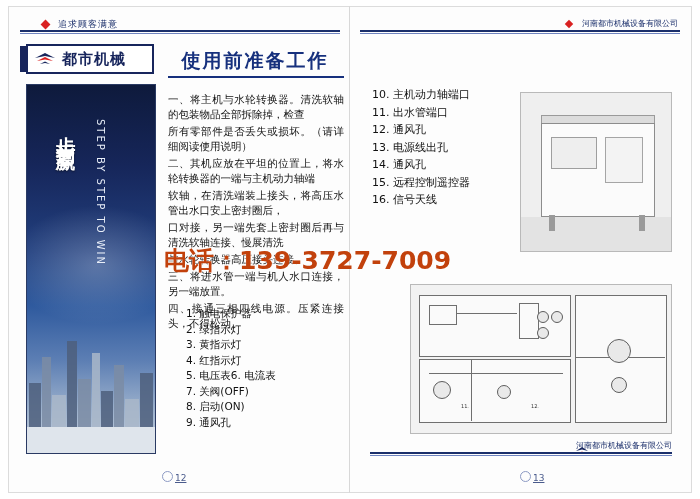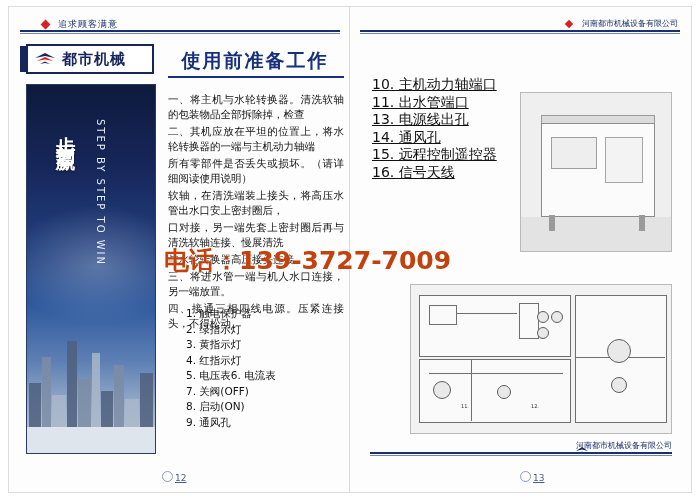--- a/index.html
+++ b/index.html
@@ -290,26 +290,25 @@
     color: #c2410c;
     white-space: nowrap;
     letter-spacing: 0px;
     text-shadow: 0 0 2px rgba(255,255,255,0.9);
   }
 
   
   .rlist {
     position: absolute;
     left: 372px;
-    top: 76px;
+    top: 86px;
     width: 160px;
-    font-size: 14px;
+    font-size: 11px;
     line-height: 17.5px;
     color: #111111;
-    text-decoration: underline;
   }
   .rlist div { white-space: nowrap; }
 
   
   .photo1 {
     position: absolute;
     left: 520px;
     top: 92px;
     width: 152px;
     height: 160px;
@@ -502,22 +501,22 @@
       <div class="bld light" style="left:98px; width:14px; height:54px;"></div>
       <div class="bld dark" style="left:113px;width:13px; height:80px;"></div>
       <div class="ground"></div>
     </div>
     <div class="vtext vtext-cn">步步为赢</div>
     <div class="vtext vtext-en">STEP BY STEP TO WIN</div>
   </div>
 
   <div class="body-col">
     <p>一、将主机与水轮转换器。清洗软轴的包装物品全部拆除掉，检查</p>
+    <p>所有零部件是否丢失或损坏。（请详细阅读使用说明）</p>
     <p>二、其机应放在平坦的位置上，将水轮转换器的一端与主机动力轴端</p>
-    <p>所有零部件是否丢失或损坏。（请详细阅读使用说明）</p>
     <p>软轴，在清洗端装上接头，将高压水管出水口安上密封圈后，</p>
     <p>口对接，另一端先套上密封圈后再与清洗软轴连接、慢展清洗</p>
     <p>与水轮转换器高压接头连接。</p>
     <p>三、将进水管一端与机人水口连接，另一端放置。</p>
     <p>四、接通三相四线电源。压紧连接头，不得松动。</p>
   </div>
 
   <div class="phone">电话：139-3727-7009</div>
 
   <div class="num-list">
@@ -527,20 +526,21 @@
     <div>4.  红指示灯</div>
     <div>5.  电压表6.  电流表</div>
     <div>7.  关阀(OFF)</div>
     <div>8.  启动(ON)</div>
     <div>9.  通风孔</div>
   </div>
 
   <div class="rlist">
     <div>10.  主机动力轴端口</div>
     <div>11.  出水管端口</div>
+    <div>12.  通风孔</div>
     <div>13.  电源线出孔</div>
     <div>14.  通风孔</div>
     <div>15.  远程控制遥控器</div>
     <div>16.  信号天线</div>
   </div>
 
   <div class="photo1">
     <div class="floor"></div>
     <div class="mtop"></div>
     <div class="machine"></div>

